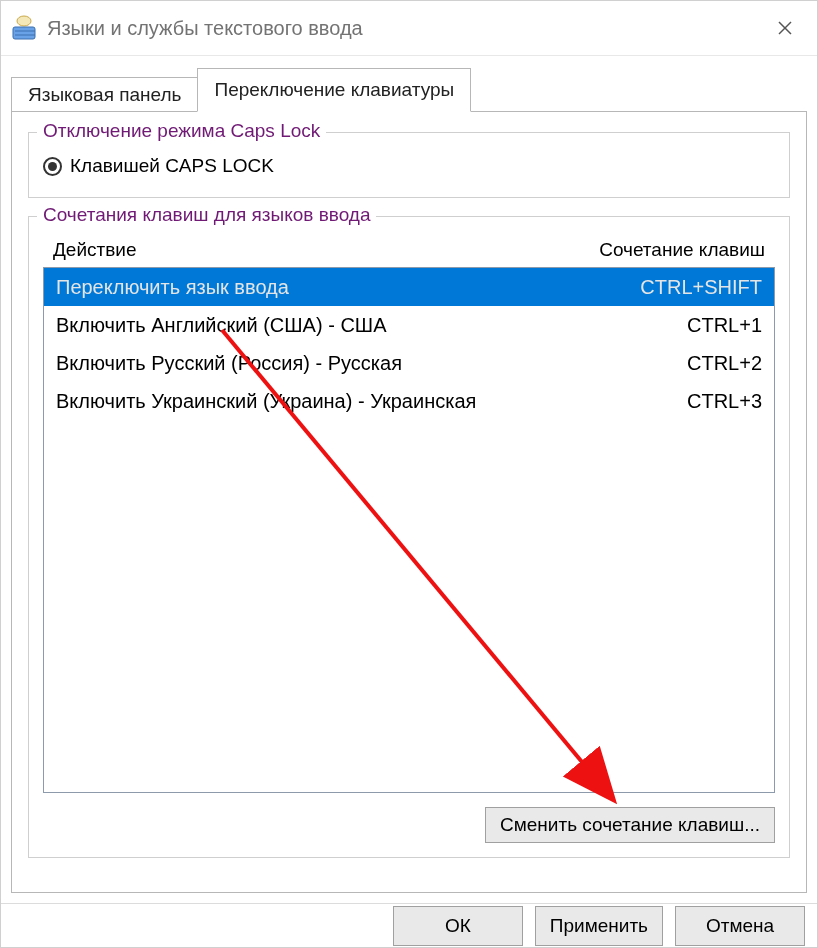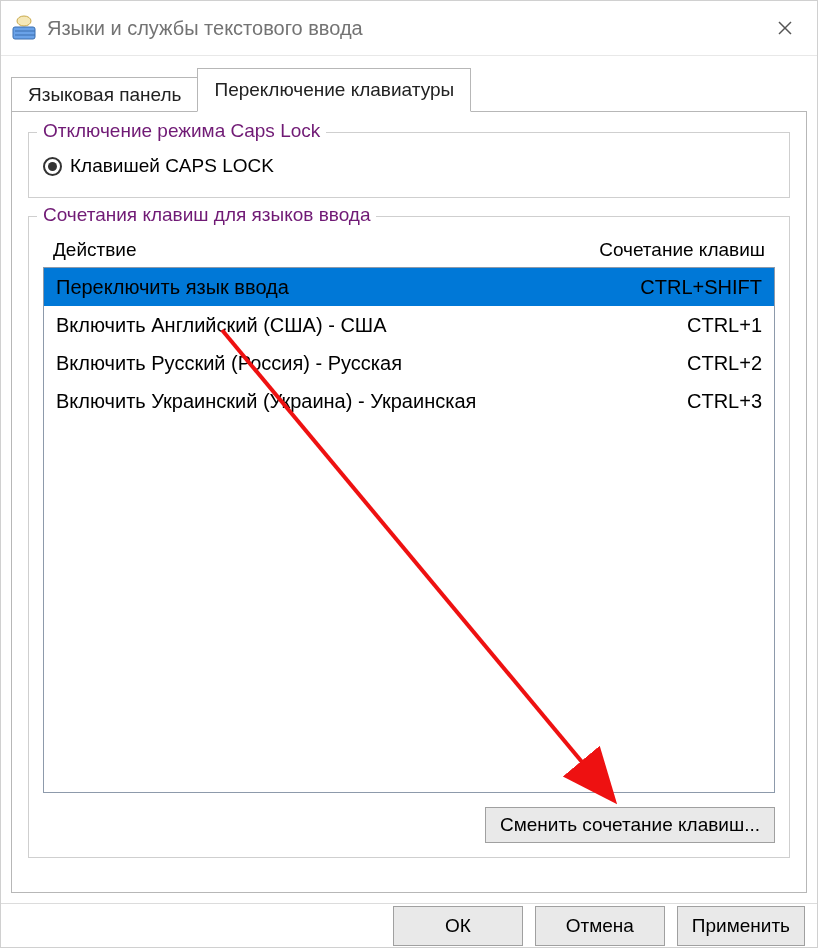--- a/index.html
+++ b/index.html
@@ -165,21 +165,21 @@
   .list-row {
     display: flex;
     padding: 4px 12px;
     font-size: 20px;
     line-height: 30px;
   }
   .list-row .c-action { flex: 1; white-space: nowrap; overflow: hidden; }
   .list-row .c-shortcut { width: 160px; text-align: right; white-space: nowrap; }
   .list-row.selected {
     background: #0078d7;
-    color: #000000;
+    color: #e5e5e5;
   }
   .btn-row {
     display: flex;
     justify-content: flex-end;
     padding-top: 14px;
   }
   .btn {
     border: 1px solid #a0a0a0;
     background: #e9e9e9;
     font-size: 19px;
@@ -289,16 +289,16 @@
           </marker>
         </defs>
         <line x1="210" y1="218" x2="600" y2="686" stroke="#e11" stroke-width="4" marker-end="url(#ah)"></line>
       </svg>
 
     </div>
   </div>
 
   <div class="bottom-bar">
     <button class="btn">ОК</button>
+    <button class="btn apply">Применить</button>
     <button class="btn">Отмена</button>
-    <button class="btn apply">Применить</button>
   </div>
 </div>
 
 </body></html>

